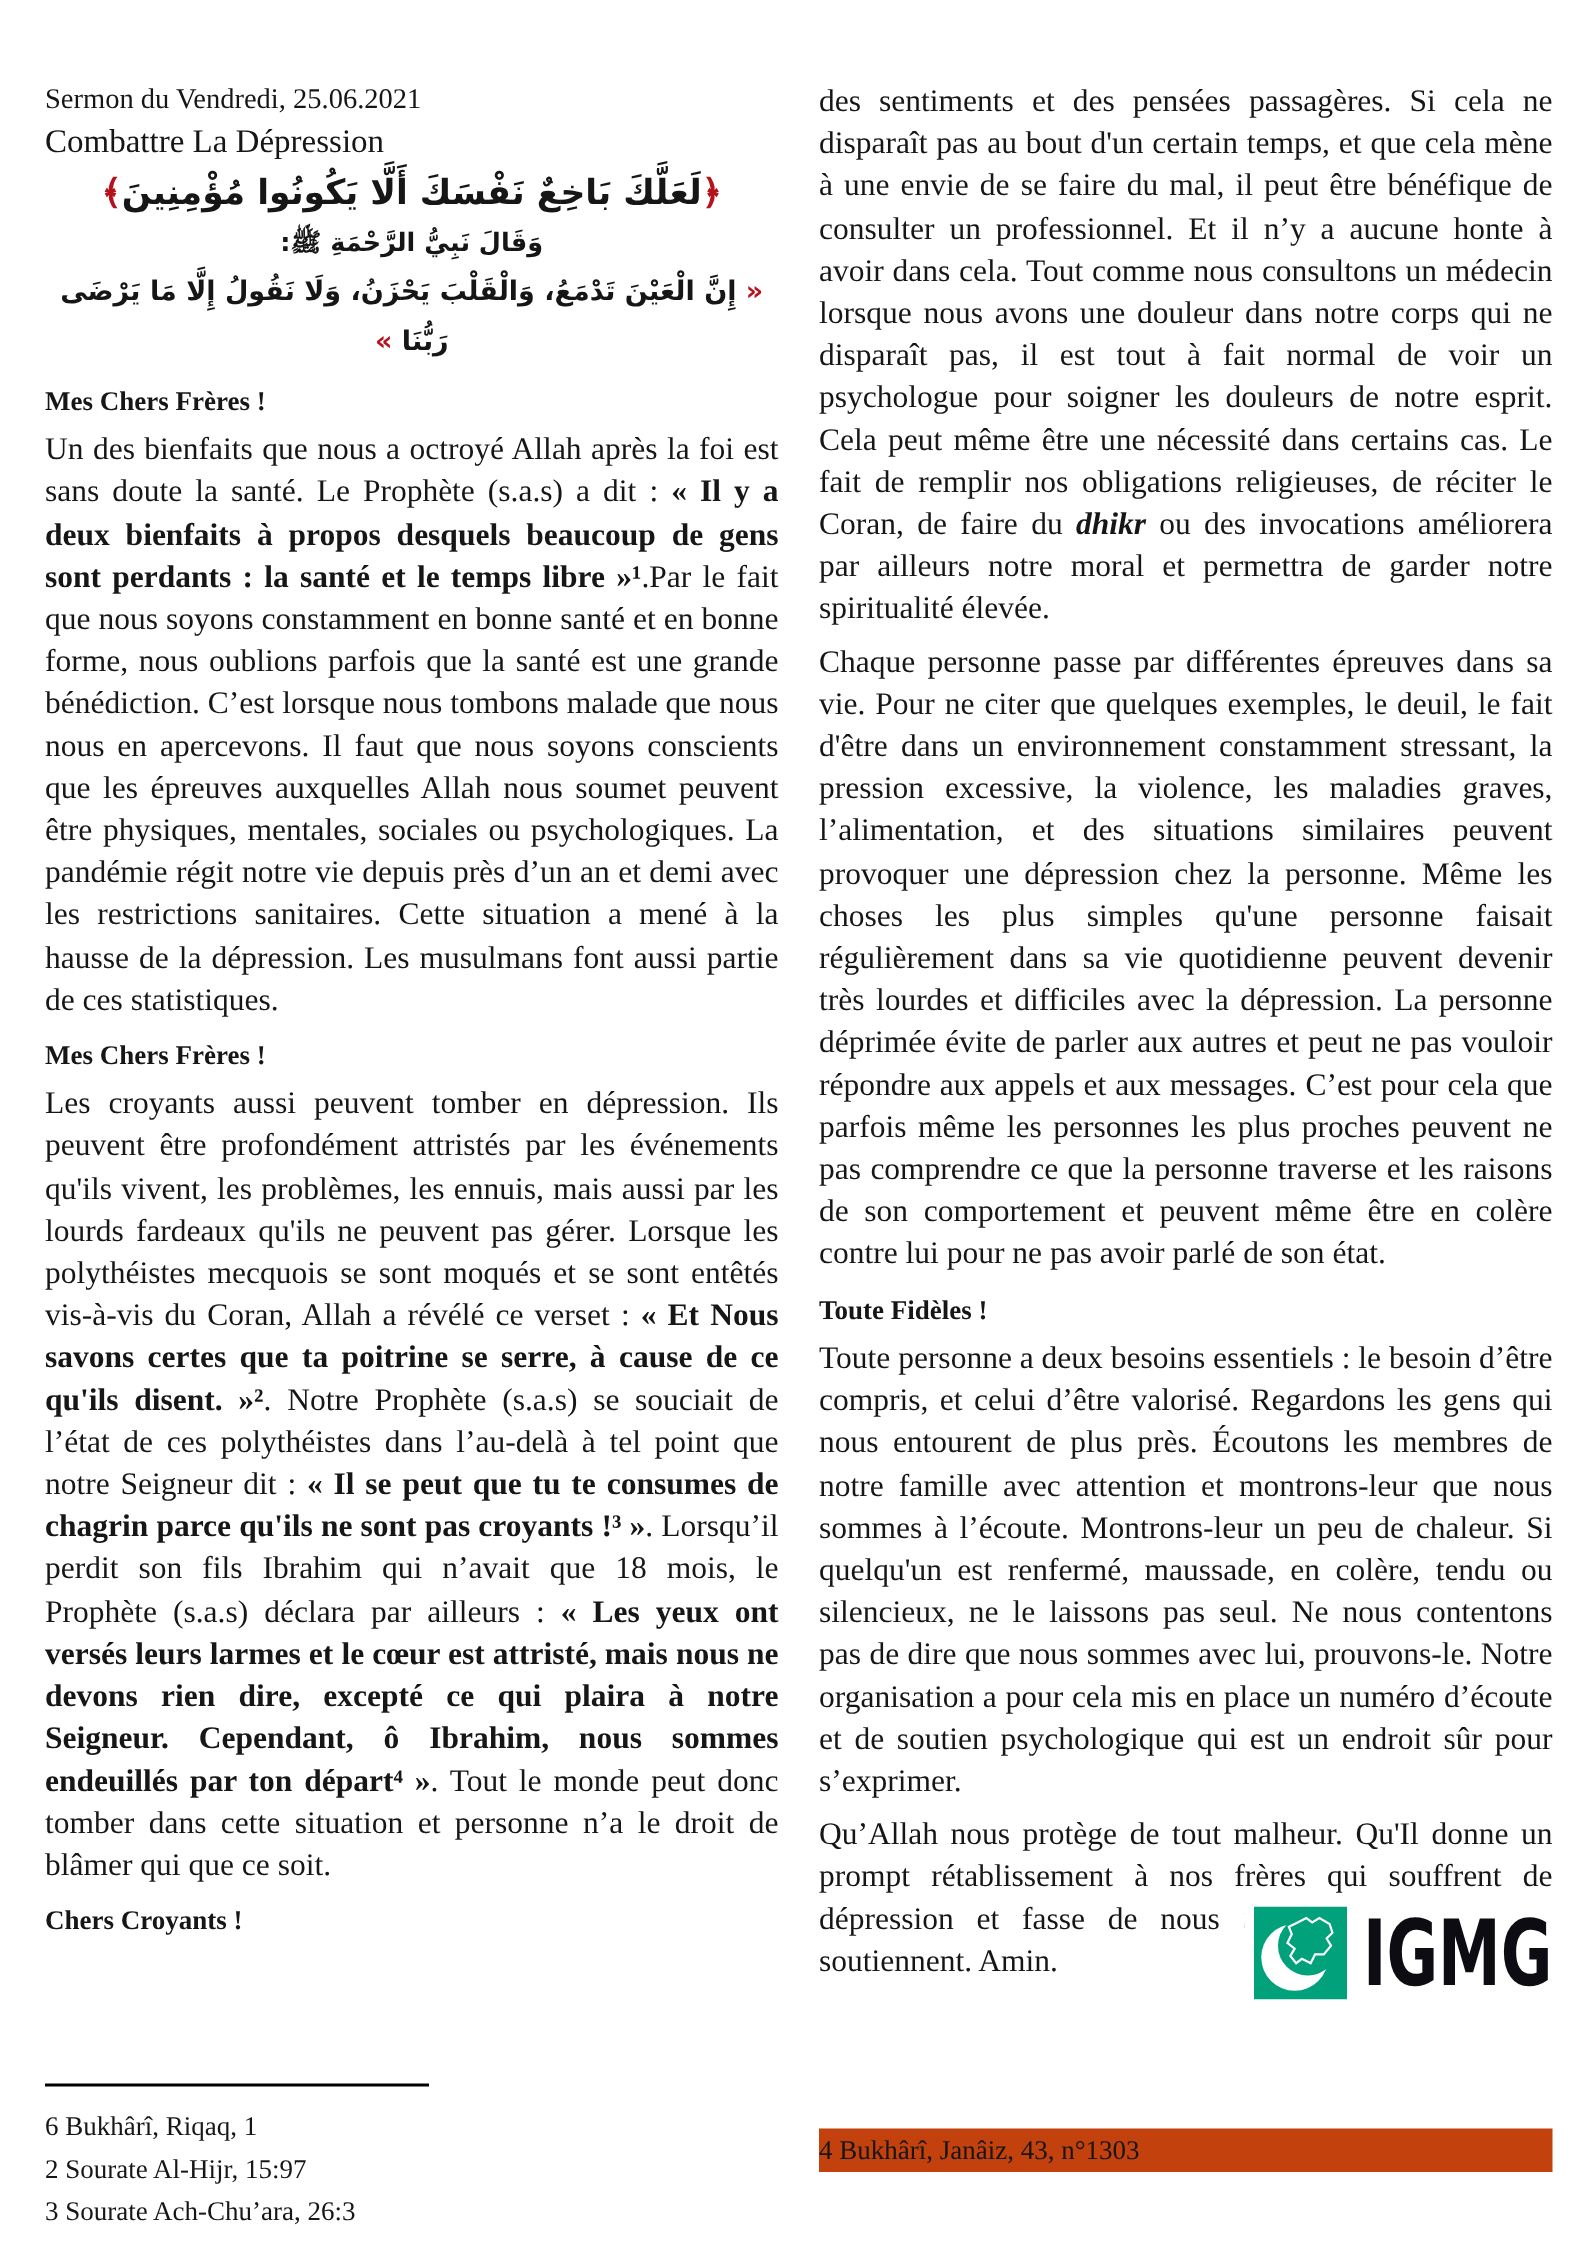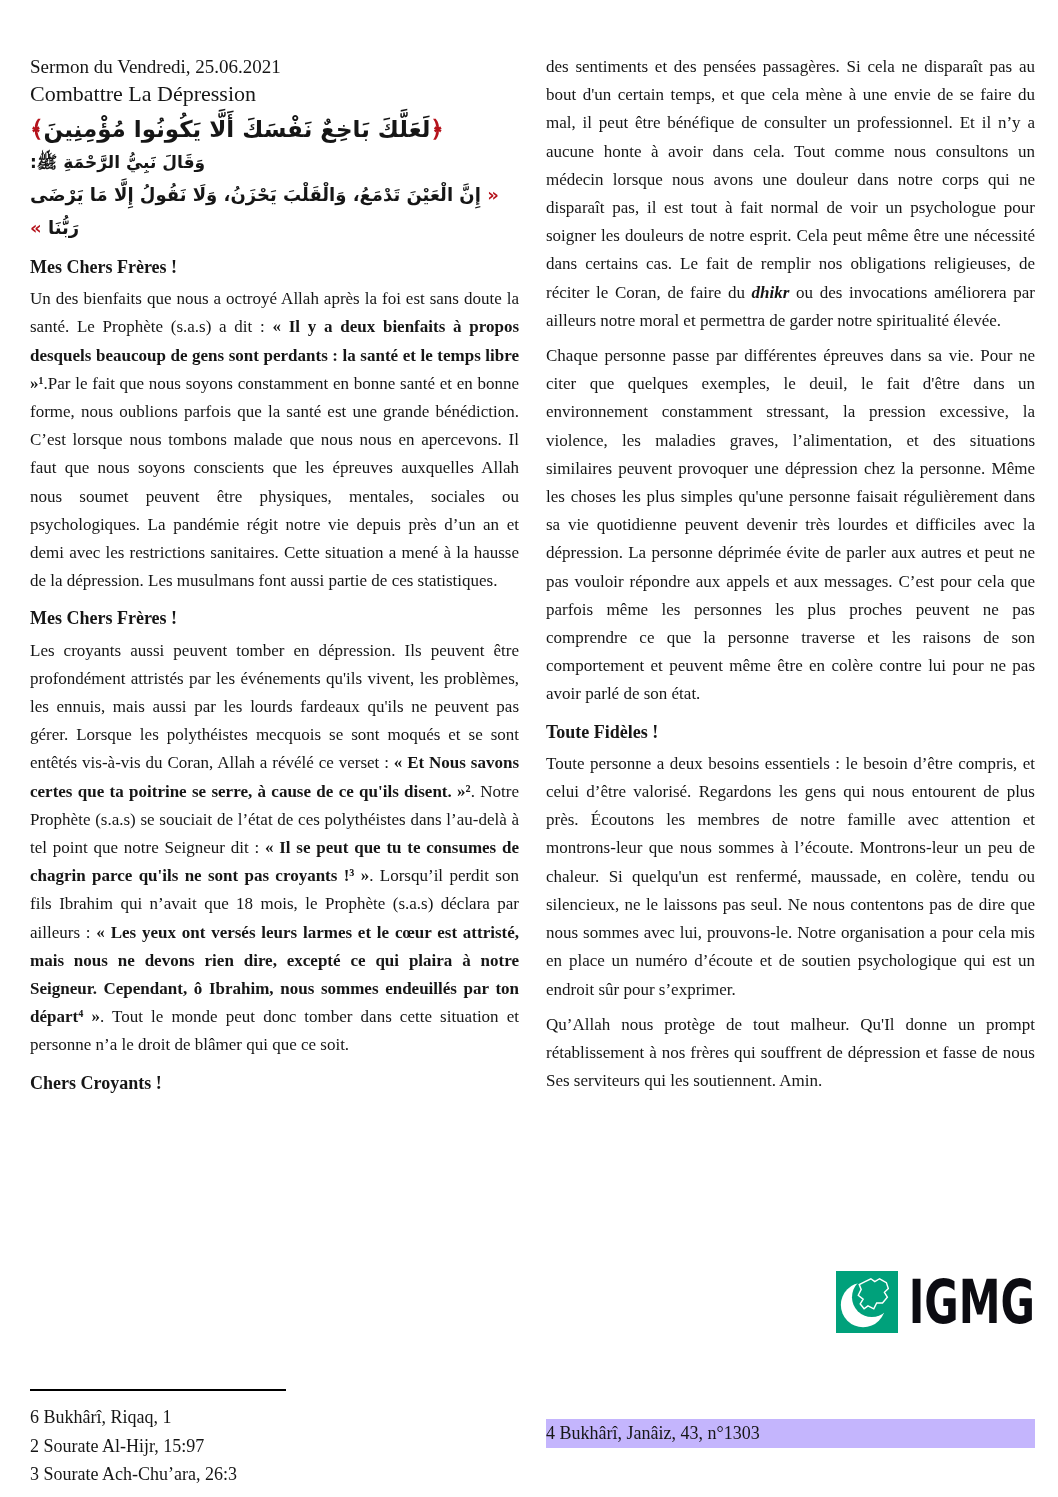--- a/index.html
+++ b/index.html
@@ -8,29 +8,29 @@
     font-family: "Liberation Serif", "DejaVu Serif", serif;
     color: #161616;
   }
   .page { position: relative; width: 1058px; height: 1497px; overflow: hidden; background: #fff; margin-top: 33px; }
   .columns { position: absolute; top: 20px; left: 30px; display: flex; gap: 27px; }
   .col { width: 489px; }
 
   .date  { font-size: 19px; line-height: 27px; }
   .title { font-size: 22px; line-height: 27px; font-weight: normal; margin-bottom: 2px; }
 
-  .arabic { font-family: "DejaVu Sans", sans-serif; direction: rtl; text-align: left; font-weight: bold; }
+  .arabic { font-family: "DejaVu Sans", sans-serif; direction: rtl; text-align: center; font-weight: bold; }
   .arabic-1 { font-size: 23px; line-height: 36px; margin-top: 4px; }
   .arabic-2 { font-size: 17px; line-height: 31px; }
   .arabic-3 { font-size: 18px; line-height: 33px; margin-bottom: 2px; }
 
   .h { font-size: 18px; line-height: 28.2px; font-weight: bold; margin: 9px 0 4px; }
   p.body {
     margin: 0 0 7px;
-    font-size: 17px; line-height: 28.2px;
+    font-size: 21px; line-height: 28.2px;
     text-align: justify;
   }
   .b { font-weight: bold; }
   .i { font-style: italic; }
   .red { color: #b5121b; }
 
   .logo {
     position: absolute; top: 1238px; right: 23px;
     display: flex; align-items: flex-start; gap: 11px;
     background: #ffffff; padding-left: 6px;
@@ -39,21 +39,21 @@
   .logo-text {
     display: inline-block;
     font-family: "DejaVu Sans", "Liberation Sans", sans-serif;
     font-weight: bold; font-size: 42px; line-height: 44px;
     letter-spacing: 0px; color: #0c0c12;
     transform: scaleY(1.45); transform-origin: top left;
   }
 
   .fn-left  { position: absolute; left: 30px;  top: 1356px; font-size: 18px; line-height: 28.6px; background:#fff; width: 489px; }
   .fn-rule  { width: 256px; border-top: 2px solid #000; margin-bottom: 12px; }
-  .fn-right { position: absolute; left: 546px; top: 1386px; font-size: 18px; line-height: 28.6px; background:#c4b5fd; width: 489px; }
+  .fn-right { position: absolute; left: 546px; top: 1386px; font-size: 18px; line-height: 28.6px; background:#c2410c; width: 489px; }
 </style>
 </head>
 <body>
 
 <div class="page">
 
   <div class="columns">
 
     <div class="col">
       <div class="date">Sermon du Vendredi, 25.06.2021</div>

